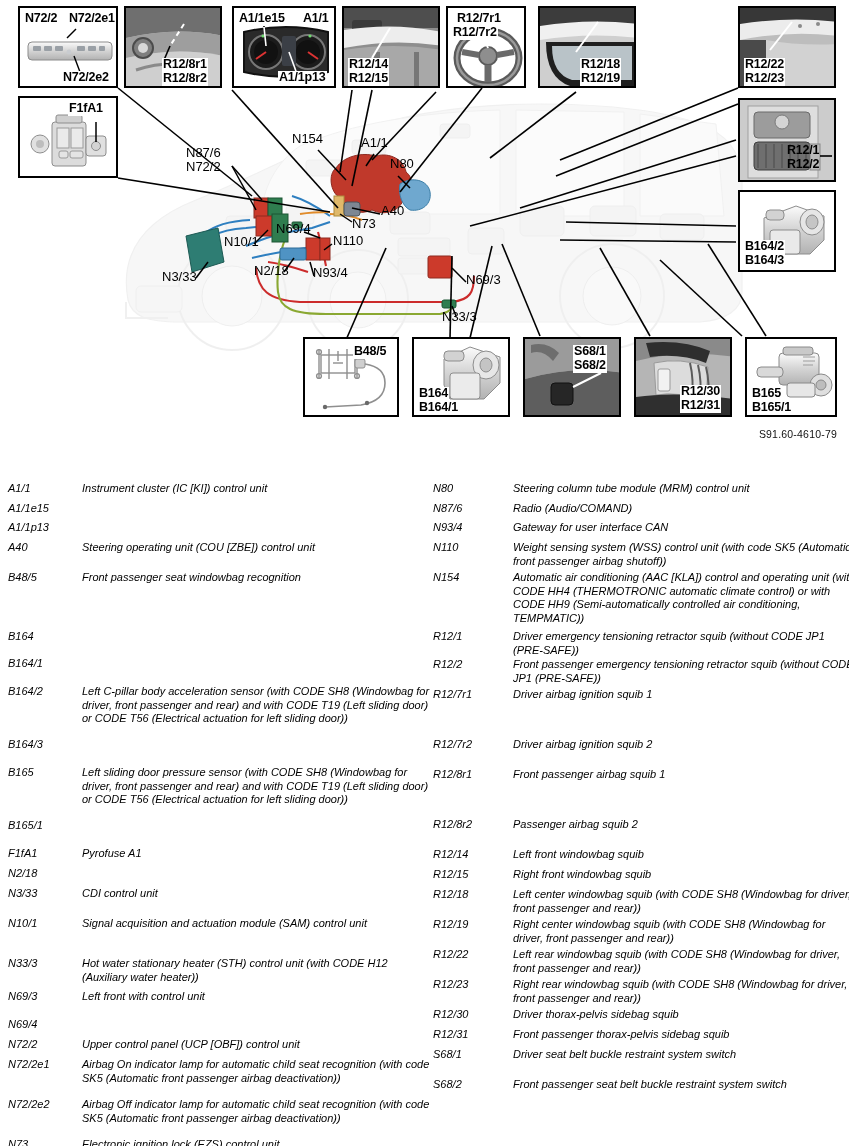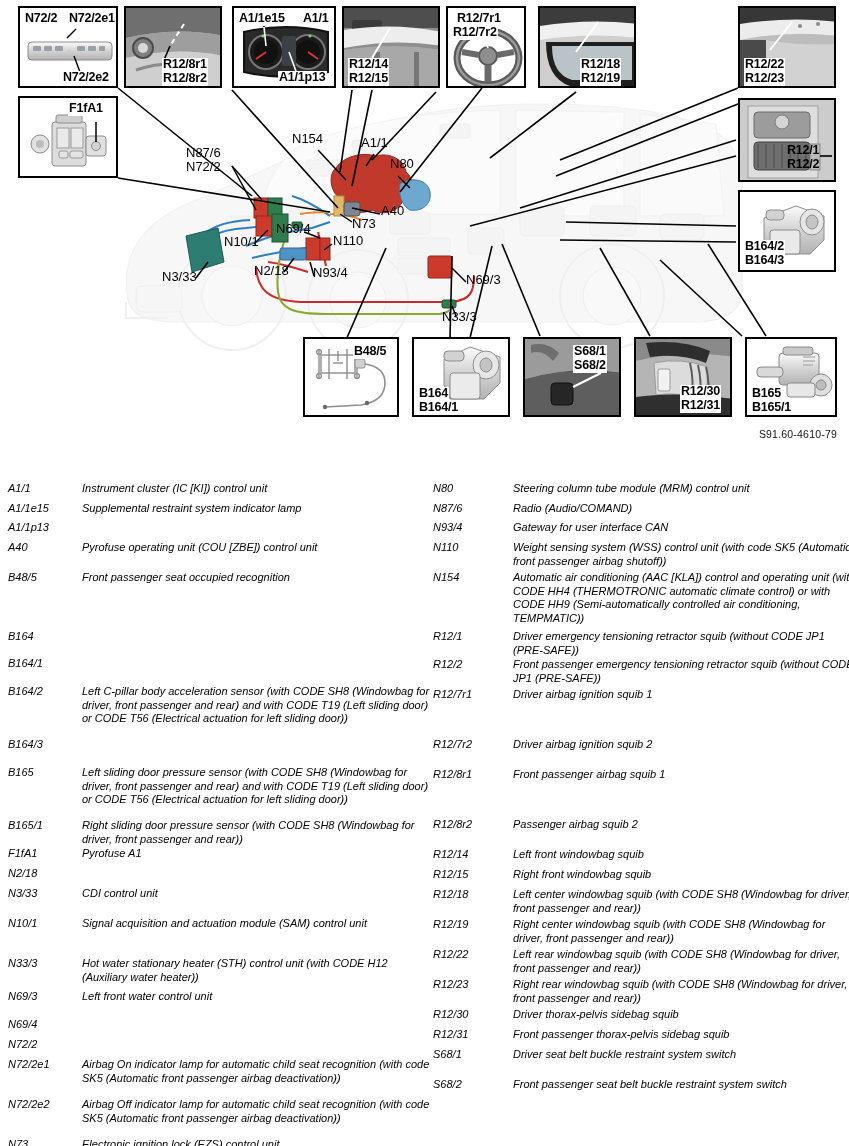--- a/index.html
+++ b/index.html
@@ -545,53 +545,51 @@
 </div>
 
 <div id="legend">
   <div class="col left" id="col-left">
       <div class="lrow" style="top: 12px; left: 0px; width: 424px;">
         <div class="lcode">A1/1</div>
         <div class="ldesc">Instrument cluster (IC [KI]) control unit</div>
       </div>
       <div class="lrow" style="top: 32px; left: 0px; width: 424px;">
         <div class="lcode">A1/1e15</div>
-        <div class="ldesc">Supplemental restraint system indicator lamp</div>
       </div>
       <div class="lrow" style="top: 51px; left: 0px; width: 424px;">
         <div class="lcode">A1/1p13</div>
       </div>
       <div class="lrow" style="top: 71px; left: 0px; width: 424px;">
         <div class="lcode">A40</div>
-        <div class="ldesc">Pyrofuse operating unit (COU [ZBE]) control unit</div>
+        <div class="ldesc">Steering operating unit (COU [ZBE]) control unit</div>
       </div>
       <div class="lrow" style="top: 101px; left: 0px; width: 424px;">
         <div class="lcode">B48/5</div>
-        <div class="ldesc">Front passenger seat occupied recognition</div>
+        <div class="ldesc">Front passenger seat windowbag recognition</div>
       </div>
       <div class="lrow" style="top: 160px; left: 0px; width: 424px;">
         <div class="lcode">B164</div>
       </div>
       <div class="lrow" style="top: 187px; left: 0px; width: 424px;">
         <div class="lcode">B164/1</div>
       </div>
       <div class="lrow" style="top: 215px; left: 0px; width: 424px;">
         <div class="lcode">B164/2</div>
         <div class="ldesc">Left C-pillar body acceleration sensor (with CODE SH8 (Windowbag for driver, front passenger and rear) and with CODE T19 (Left sliding door) or CODE T56 (Electrical actuation for left sliding door))</div>
       </div>
       <div class="lrow" style="top: 268px; left: 0px; width: 424px;">
         <div class="lcode">B164/3</div>
       </div>
       <div class="lrow" style="top: 296px; left: 0px; width: 424px;">
         <div class="lcode">B165</div>
         <div class="ldesc">Left sliding door pressure sensor (with CODE SH8 (Windowbag for driver, front passenger and rear) and with CODE T19 (Left sliding door) or CODE T56 (Electrical actuation for left sliding door))</div>
       </div>
       <div class="lrow" style="top: 349px; left: 0px; width: 424px;">
         <div class="lcode">B165/1</div>
-        <div class="ldesc">Right sliding door pressure sensor (with CODE SH8 (Windowbag for driver, front passenger and rear))</div>
       </div>
       <div class="lrow" style="top: 377px; left: 0px; width: 424px;">
         <div class="lcode">F1fA1</div>
         <div class="ldesc">Pyrofuse A1</div>
       </div>
       <div class="lrow" style="top: 397px; left: 0px; width: 424px;">
         <div class="lcode">N2/18</div>
       </div>
       <div class="lrow" style="top: 417px; left: 0px; width: 424px;">
         <div class="lcode">N3/33</div>
@@ -600,27 +598,28 @@
       <div class="lrow" style="top: 447px; left: 0px; width: 424px;">
         <div class="lcode">N10/1</div>
         <div class="ldesc">Signal acquisition and actuation module (SAM) control unit</div>
       </div>
       <div class="lrow" style="top: 487px; left: 0px; width: 424px;">
         <div class="lcode">N33/3</div>
         <div class="ldesc">Hot water stationary heater (STH) control unit (with CODE H12 (Auxiliary water heater))</div>
       </div>
       <div class="lrow" style="top: 520px; left: 0px; width: 424px;">
         <div class="lcode">N69/3</div>
-        <div class="ldesc">Left front water control unit</div>
+        <div class="ldesc">Left front with control unit</div>
       </div>
       <div class="lrow" style="top: 548px; left: 0px; width: 424px;">
         <div class="lcode">N69/4</div>
       </div>
       <div class="lrow" style="top: 568px; left: 0px; width: 424px;">
         <div class="lcode">N72/2</div>
+        <div class="ldesc">Upper control panel (UCP [OBF]) control unit</div>
       </div>
       <div class="lrow" style="top: 588px; left: 0px; width: 424px;">
         <div class="lcode">N72/2e1</div>
         <div class="ldesc">Airbag On indicator lamp for automatic child seat recognition (with code SK5 (Automatic front passenger airbag deactivation))</div>
       </div>
       <div class="lrow" style="top: 628px; left: 0px; width: 424px;">
         <div class="lcode">N72/2e2</div>
         <div class="ldesc">Airbag Off indicator lamp for automatic child seat recognition (with code SK5 (Automatic front passenger airbag deactivation))</div>
       </div>
       <div class="lrow" style="top: 668px; left: 0px; width: 424px;">

